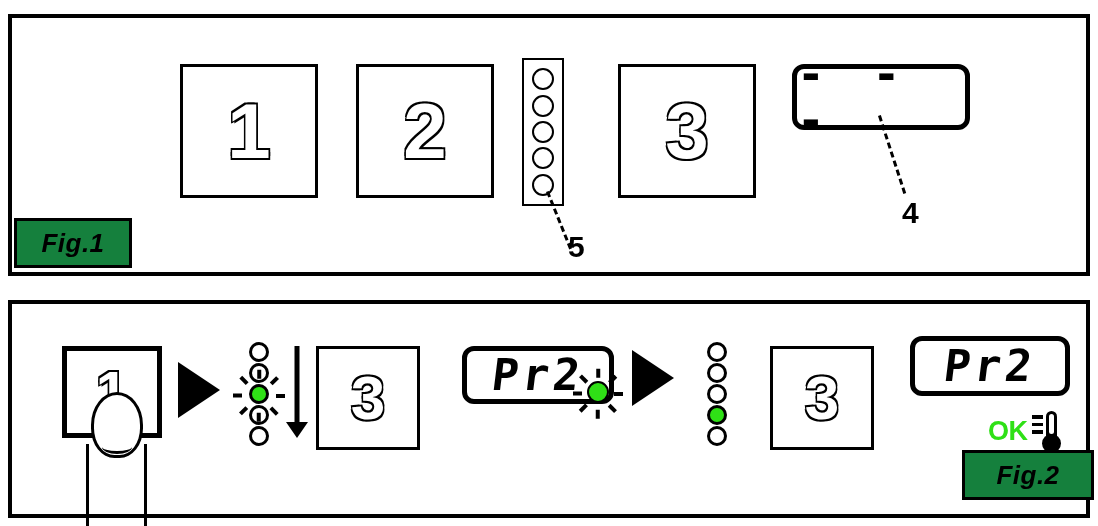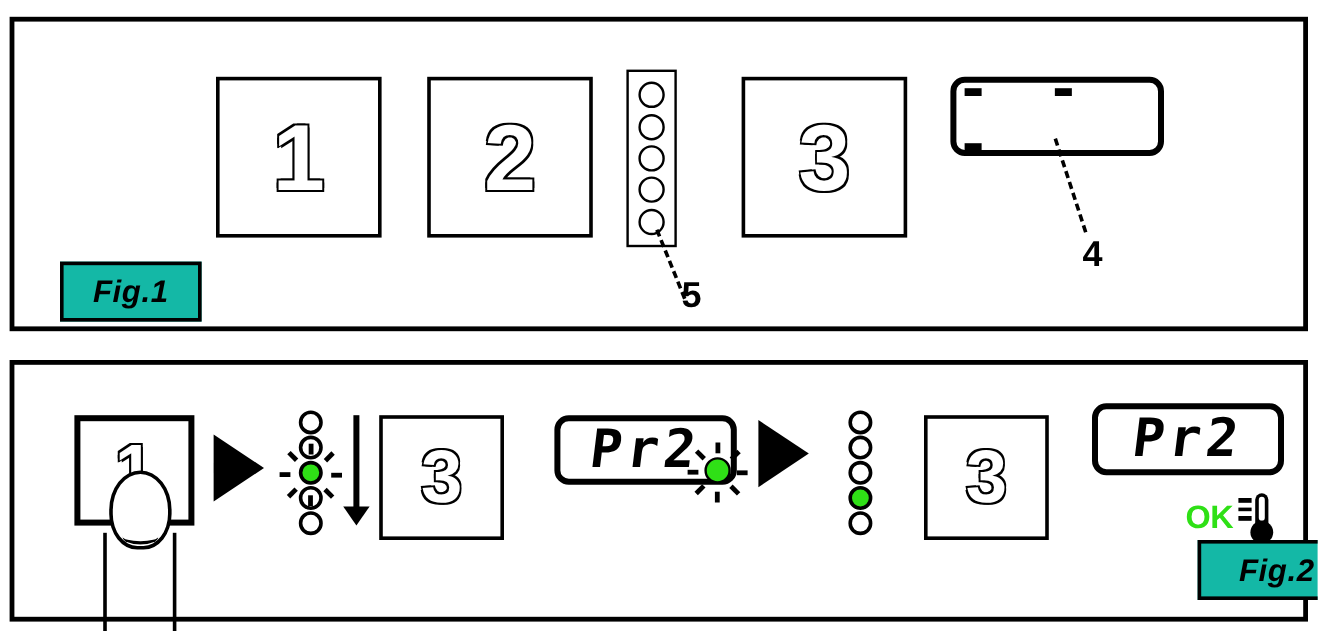--- a/index.html
+++ b/index.html
@@ -3,22 +3,22 @@
 <meta charset="utf-8">
 <style>
   html,body{margin:0;padding:0;background:#ffffff;}
   body{width:1098px;height:526px;position:relative;font-family:"Liberation Sans",sans-serif;overflow:hidden;}
 
   .panel{position:absolute;border:4px solid #000;background:#fff;box-sizing:border-box;}
   #fig1-panel{left:8px;top:14px;width:1082px;height:262px;}
   #fig2-panel{left:8px;top:300px;width:1082px;height:218px;}
 
   
-  .figtag{position:absolute;border:3px solid #000;background:#14b8a6;box-sizing:border-box;
-          display:flex;align-items:center;justify-content:center;z-index:12;margin-left:36px;}
+  .figtag{position:absolute;border:3px solid #000;background:#15803d;box-sizing:border-box;
+          display:flex;align-items:center;justify-content:center;z-index:12;}
   .figtag span{font-weight:bold;font-style:italic;font-size:26px;color:#000;letter-spacing:.5px;}
   #fig1-tag{left:14px;top:218px;width:118px;height:50px;}
   #fig2-tag{left:962px;top:450px;width:132px;height:50px;}
 
   
   .btnbox{position:absolute;border:3px solid #000;background:#fff;box-sizing:border-box;
           display:flex;align-items:center;justify-content:center;}
   .btnbox .num{
       font-size:78px;font-weight:bold;line-height:1;color:#fff;
       -webkit-text-stroke:2px #000;paint-order:stroke fill;

